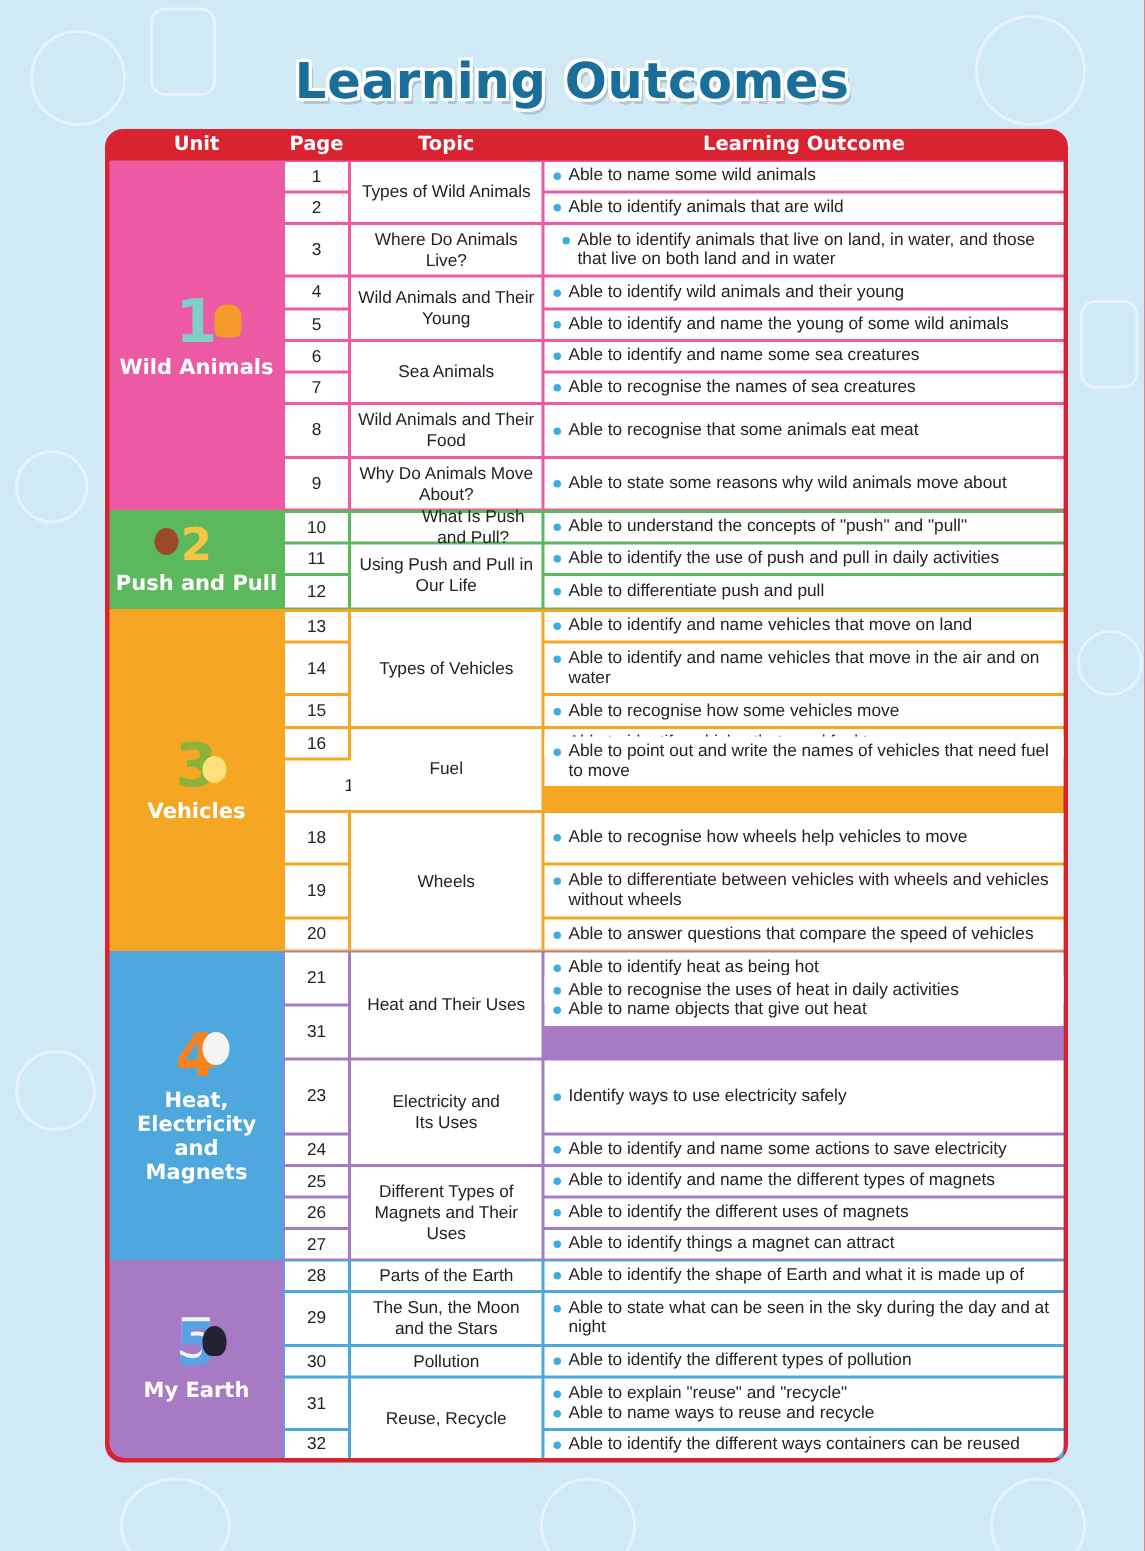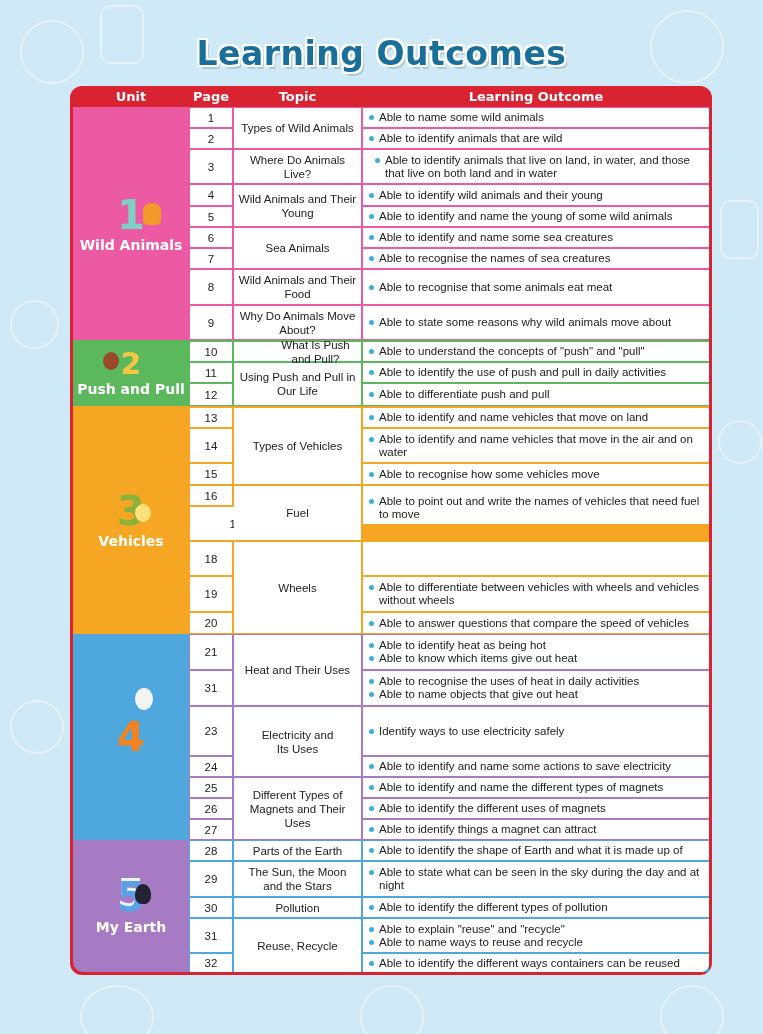--- a/index.html
+++ b/index.html
@@ -80,20 +80,21 @@
   <div class="name">Push and Pull</div>
 </div>
 <div class="unit" style="top:406px;height:228px;">
   <div class="num" style="color:#8bb33a;">3</div>
   <div style="position:absolute;left:62px;top:98px;width:16px;height:18px;background:#ffe07a;border-radius:50%;"></div>
   <div class="name">Vehicles</div>
 </div>
 <div class="unit" style="top:634px;height:206px;">
   <div class="num" style="color:#f5821f;">4</div>
   <div style="position:absolute;left:62px;top:54px;width:18px;height:22px;background:#f4f4f4;border-radius:50%;"></div>
+  <div class="name" style="width:100px;">Heat, Electricity and Magnets</div>
 </div>
 <div class="unit" style="top:840px;height:132px;">
   <div class="num" style="color:#5aa0e6;text-shadow:0 -3px 0 #e8f6ff;">5</div>
   <div style="position:absolute;left:62px;top:44px;width:16px;height:20px;background:#223;border-radius:50% 50% 40% 40%;"></div>
   <div class="name">My Earth</div>
 </div>
 
 <div class="cell page" style="top:108px;height:19px;">1</div>
 <div class="cell page" style="top:129px;height:19px;">2</div>
 <div class="cell page" style="top:150px;height:33px;">3</div>
@@ -197,33 +198,34 @@
 <div class="cell lo" style="top:464px;height:20px;">
     <div class="item">Able to recognise how some vehicles move</div>
   </div>
 <div class="cell lo" style="top:486px;height:19px;">
     <div class="item">Able to identify vehicles that need fuel to move</div>
   </div>
 <div class="cell lo" style="top:491px;height:33px;">
     <div class="item">Able to point out and write the names of vehicles that need fuel to move</div>
   </div>
 <div class="cell lo" style="top:542px;height:33px;">
+    <div class="item">Able to recognise how wheels help vehicles to move</div>
   </div>
 <div class="cell lo" style="top:577px;height:34px;">
     <div class="item">Able to differentiate between vehicles with wheels and vehicles without wheels</div>
   </div>
 <div class="cell lo" style="top:613px;height:20px;">
     <div class="item">Able to answer questions that compare the speed of vehicles</div>
   </div>
 
 <div class="cell lo" style="top:635px;height:34px;">
     <div class="item">Able to identify heat as being hot</div>
     <div class="item">Able to know which items give out heat</div>
   </div>
-<div class="cell lo" style="top:671px;height:34px;">
+<div class="cell lo" style="top:650px;height:34px;">
     <div class="item">Able to recognise the uses of heat in daily activities</div>
     <div class="item">Able to name objects that give out heat</div>
   </div>
 <div class="cell lo" style="top:707px;height:48px;">
     <div class="item">Identify ways to use electricity safely</div>
   </div>
 <div class="cell lo" style="top:757px;height:19px;">
     <div class="item">Able to identify and name some actions to save electricity</div>
   </div>
 <div class="cell lo" style="top:778px;height:19px;">

